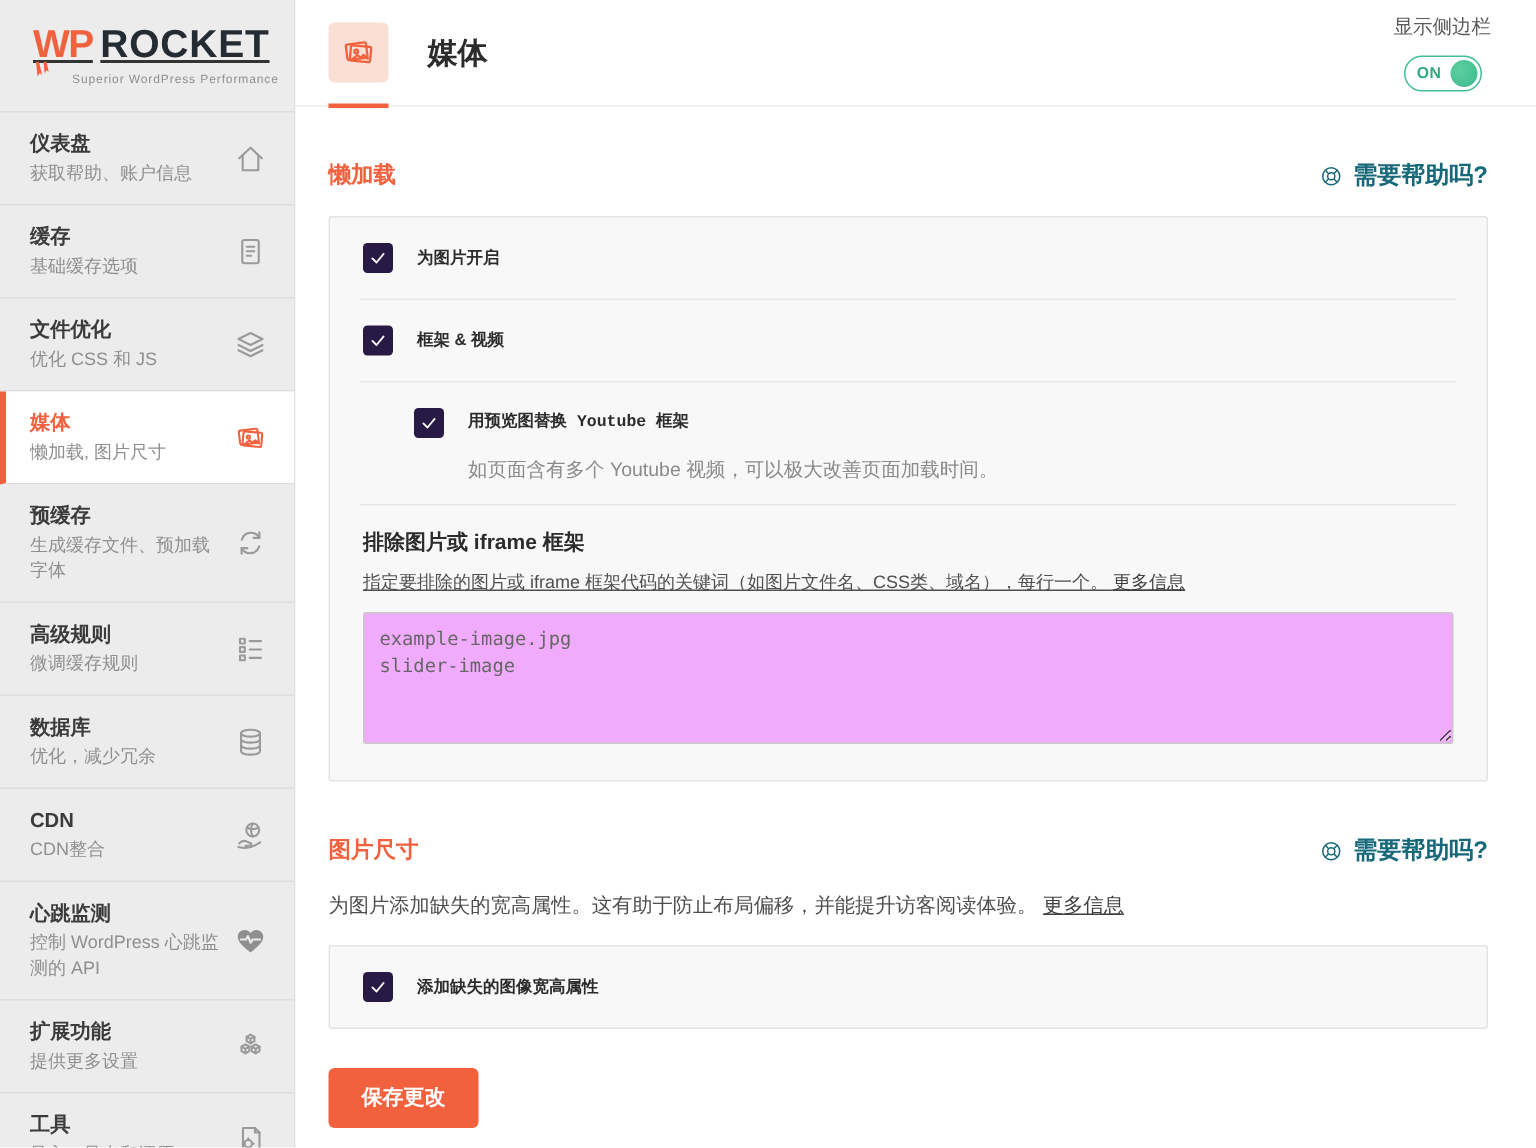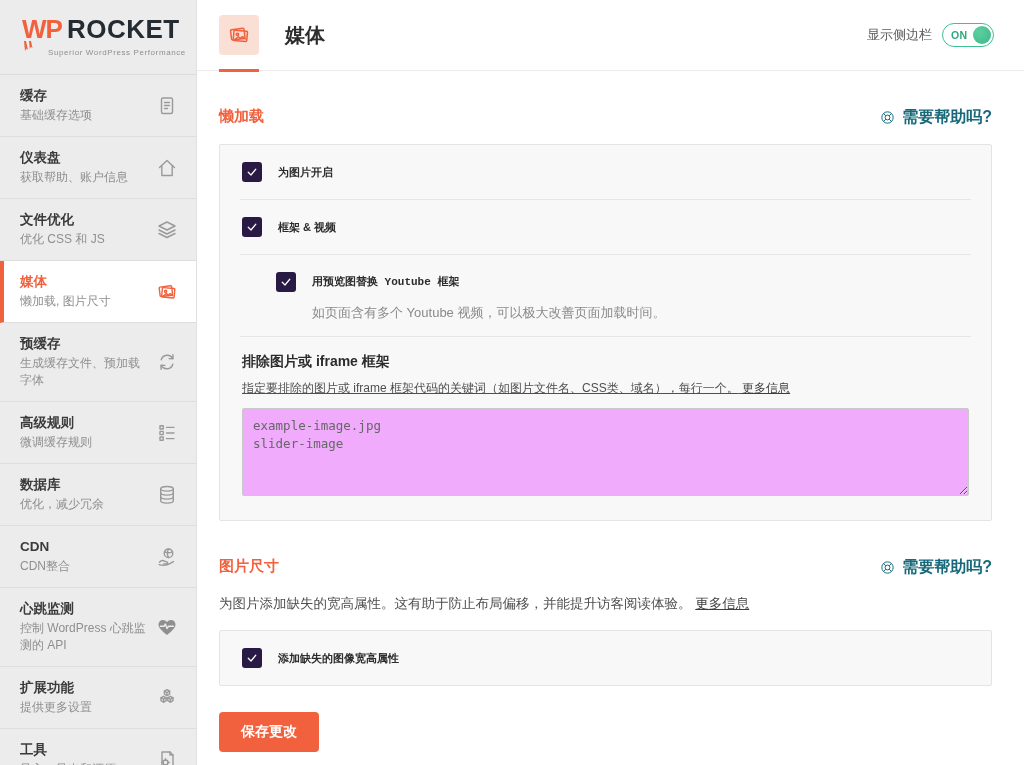--- a/index.html
+++ b/index.html
@@ -4,21 +4,21 @@
 <style>
   * { margin:0; padding:0; box-sizing:border-box; }
   html,body { width:1024px; height:765px; overflow:hidden;
     font-family:"Liberation Sans", sans-serif; background:#fff; color:#333; }
   .app { display:flex; width:1024px; height:765px; }
 
   
   .sidebar { width:197px; min-width:197px; background:#ececec; height:765px;
     border-right:1px solid #e0e0e0; }
   .logo-wrap { padding:14px 14px 12px 22px; height:75px; border-bottom:1px solid #dcdcdc; }
-  .logo-line { display:flex; align-items:baseline; gap:5px; position:relative; }
+  .logo-line { display:flex; align-items:baseline; gap:5px; position:relative;text-decoration:underline; }
   .logo-wp { color:#f2613e; font-size:26px; font-weight:800; letter-spacing:-1px; position:relative; }
   .logo-rocket { color:#252b33; font-size:26px; font-weight:800; letter-spacing:0.5px; }
   .logo-flame { position:absolute; left:1px; top:27px; }
   .logo-tagline { font-size:8px; color:#8f8f8f; letter-spacing:0.6px; margin:3px 0 0 26px; white-space:nowrap; }
 
   .side-item { display:flex; align-items:center; padding:12px 16px 12px 20px;
     border-bottom:1px solid #dedede; cursor:pointer; }
   .side-text { flex:1; padding-right:6px; }
   .side-title { font-size:13.5px; font-weight:bold; color:#3b3b3b; line-height:18px; }
   .side-desc { font-size:12px; color:#8f8f8f; line-height:17px; margin-top:2px; }
@@ -29,21 +29,21 @@
   .side-item.active .side-icon svg { stroke:#f2613e; }
 
   
   .main { flex:1; display:flex; flex-direction:column; background:#fff; }
   .main-header { position:relative; display:flex; align-items:center;
     padding:15px 30px 15px 22px; border-bottom:1px solid #ececec; height:71px; }
   .page-icon-box { width:40px; height:40px; border-radius:4px; background:#fadfd5;
     display:flex; align-items:center; justify-content:center; }
   .page-icon-box svg { stroke:#f2613e; fill:none; stroke-width:1.4; stroke-linecap:round; stroke-linejoin:round; }
   .page-title { font-size:20px; font-weight:bold; color:#2c2c2c; margin-left:26px; }
-  .header-right { margin-left:auto; display:flex; align-items:center; gap:10px; }
+  .header-right { margin-left:auto; display:flex; align-items:center; gap:10px;flex-direction:column; }
   .toggle-label { font-size:13px; color:#5a5a5a; }
   .toggle { display:flex; align-items:center; width:52px; height:24px; border:1px solid #3fbf92;
     border-radius:13px; background:#fff; padding:2px 2px 2px 8px; cursor:pointer; }
   .toggle-on-text { font-size:10.5px; font-weight:bold; color:#2ea87e; letter-spacing:0.3px; }
   .toggle-knob { width:18px; height:18px; border-radius:50%; margin-left:auto;
     background:radial-gradient(circle at 35% 35%, #5ecf9f, #3cb88c); }
   .header-accent { position:absolute; left:22px; bottom:-2px; width:40px; height:3px; background:#f2613e; }
 
   .content { flex:1; padding:0 32px 40px 22px; overflow:hidden; }
 
@@ -91,40 +91,40 @@
           <path d="M3 0 L5 9 L3.5 7.5 L2 10 L1 0 Z" fill="#f2613e"></path>
           <path d="M8 0 L9.5 7 L8 5.8 L6.8 8 L6 0 Z" fill="#f2613e"></path>
         </svg>
         <span class="logo-rocket">ROCKET</span>
       </div>
       <div class="logo-tagline">Superior WordPress Performance</div>
     </div>
 
     <div class="side-item">
       <div class="side-text">
+        <div class="side-title">仪表盘</div>
+        <div class="side-desc">获取帮助、账户信息</div>
+      </div>
+      <span class="side-icon">
+        <svg width="24" height="24" viewBox="0 0 24 24">
+            <path d="M4.5 11.5 L12 4.5 l7.5 7"></path>
+            <path d="M6.8 9.8 V19.5 h10.4 V9.8"></path>
+          </svg>
+      </span>
+    </div>
+
+    <div class="side-item">
+      <div class="side-text">
         <div class="side-title">缓存</div>
         <div class="side-desc">基础缓存选项</div>
       </div>
       <span class="side-icon">
         <svg width="24" height="24" viewBox="0 0 24 24">
             <rect x="6.5" y="4" width="11" height="15.5" rx="1.5"></rect>
             <path d="M9.5 8.5 h5 M9.5 11.5 h5 M9.5 14.5 h3"></path>
-          </svg>
-      </span>
-    </div>
-
-    <div class="side-item">
-      <div class="side-text">
-        <div class="side-title">仪表盘</div>
-        <div class="side-desc">获取帮助、账户信息</div>
-      </div>
-      <span class="side-icon">
-        <svg width="24" height="24" viewBox="0 0 24 24">
-            <path d="M4.5 11.5 L12 4.5 l7.5 7"></path>
-            <path d="M6.8 9.8 V19.5 h10.4 V9.8"></path>
           </svg>
       </span>
     </div>
 
     <div class="side-item">
       <div class="side-text">
         <div class="side-title">文件优化</div>
         <div class="side-desc">优化 CSS 和 JS</div>
       </div>
       <span class="side-icon">

